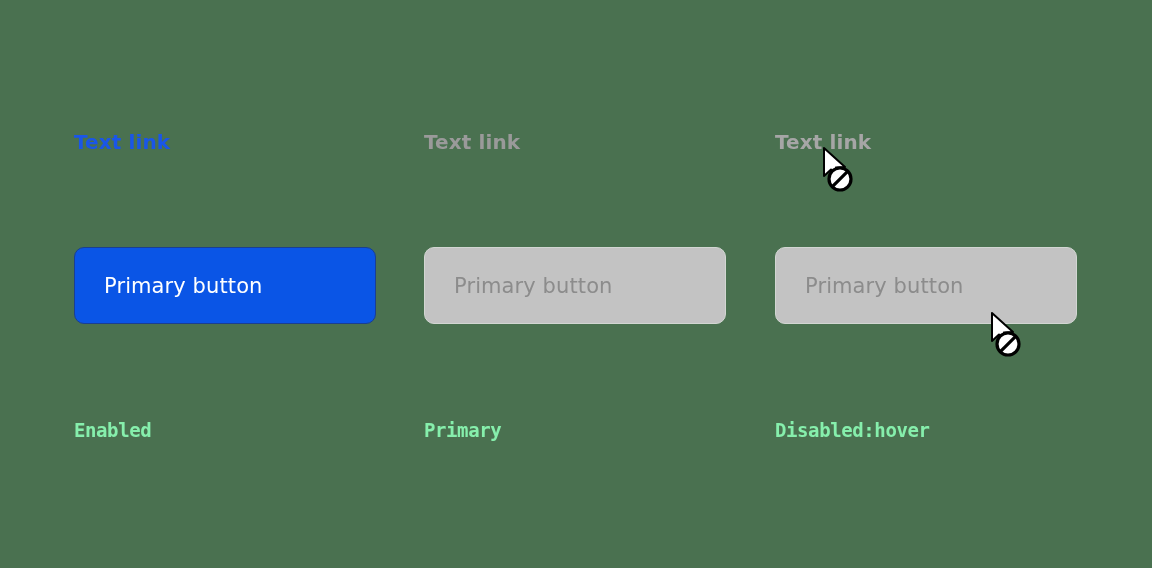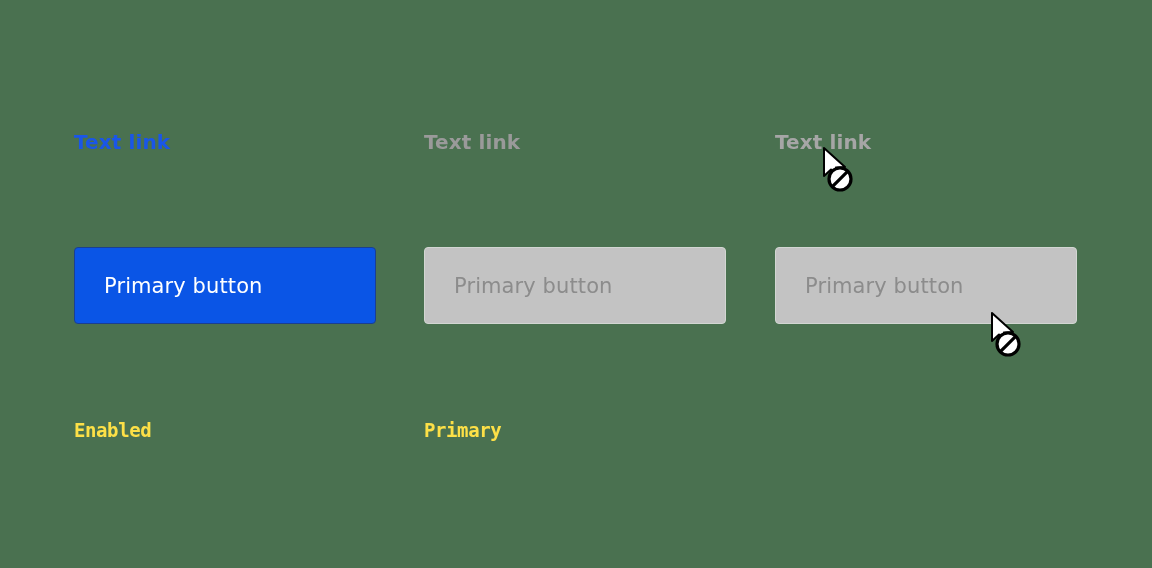--- a/index.html
+++ b/index.html
@@ -69,21 +69,21 @@
     width: 302px;
     height: 77px;
     box-sizing: border-box;
     display: flex;
     align-items: center;
     padding-left: 29px;
     font-family: "DejaVu Sans", sans-serif;
     font-size: 21px;
     font-weight: 400;
     letter-spacing: 0.1px;
-    border-radius: 4px;
+    border-radius: 10px;
     user-select: none;
   }
   .btn.primary {
     background: #0a55e6;
     color: #ffffff;
     border: 1px solid #1b3f8f;
     cursor: pointer;
   }
   .btn.disabled {
     background: #c3c3c3;
@@ -101,21 +101,21 @@
   
   .caption {
     position: absolute;
     top: 418px;
     left: 0;
     font-family: "DejaVu Sans Mono", monospace;
     font-size: 19px;
     font-weight: 700;
     letter-spacing: -0.4px;
     line-height: 24px;
-    color: #fde047;
+    color: #86efac;
     white-space: nowrap;
   }
 
   
   .cursor {
     position: absolute;
     width: 46px;
     height: 52px;
     pointer-events: none;
   }
@@ -147,20 +147,21 @@
     <div class="caption">Primary</div>
   </div>
 
   <div class="column col-3">
     <span class="textlink disabled-hover">Text link</span>
 
     <div class="btn disabled-hover">
       <span>Primary button</span>
     </div>
 
+    <div class="caption">Disabled:hover</div>
   </div>
 
   <div class="cursor cursor-link">
     <svg width="46" height="52" viewBox="0 0 46 52" xmlns="http://www.w3.org/2000/svg">
 
       <path d="M4 2 L4 30 L11 23.5 L16 34 L21 31.5 L16 21.5 L25 21 Z" fill="#ffffff" stroke="#000000" stroke-width="2" stroke-linejoin="round"></path>
 
       <circle cx="20" cy="33" r="11" fill="#ffffff" stroke="#000000" stroke-width="3.2"></circle>
       <line x1="12.6" y1="40.4" x2="27.4" y2="25.6" stroke="#000000" stroke-width="3.2" stroke-linecap="butt"></line>
     </svg>

